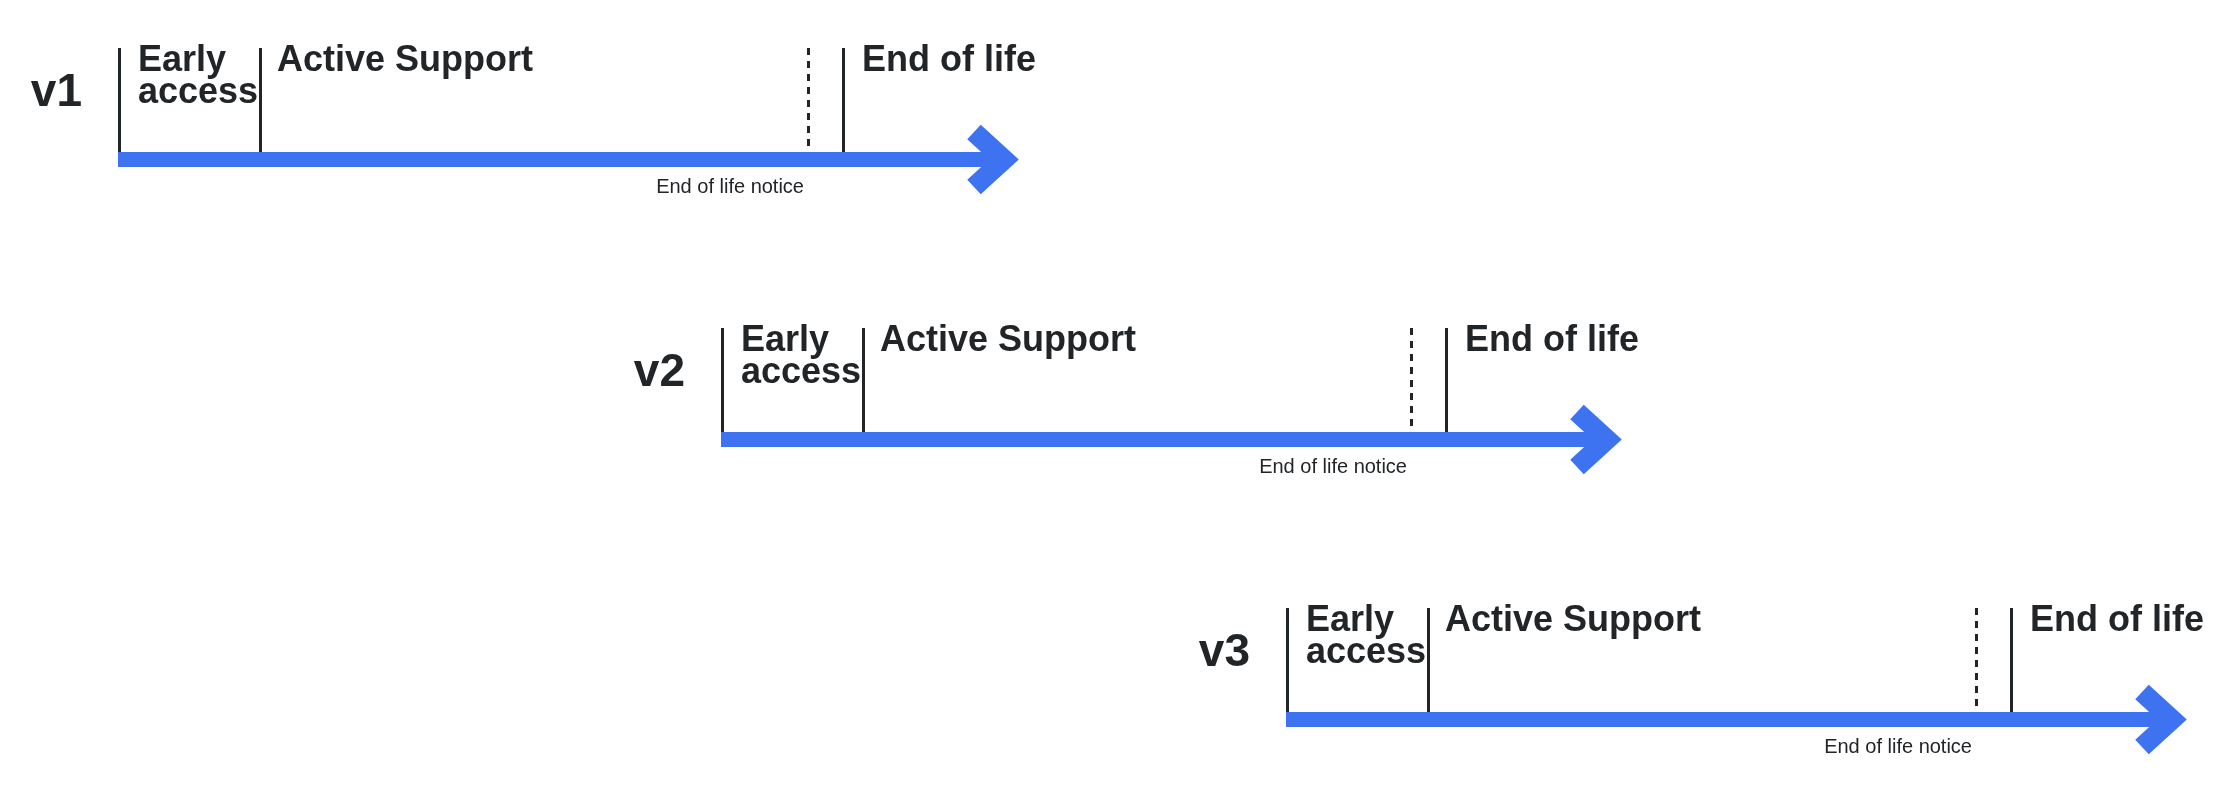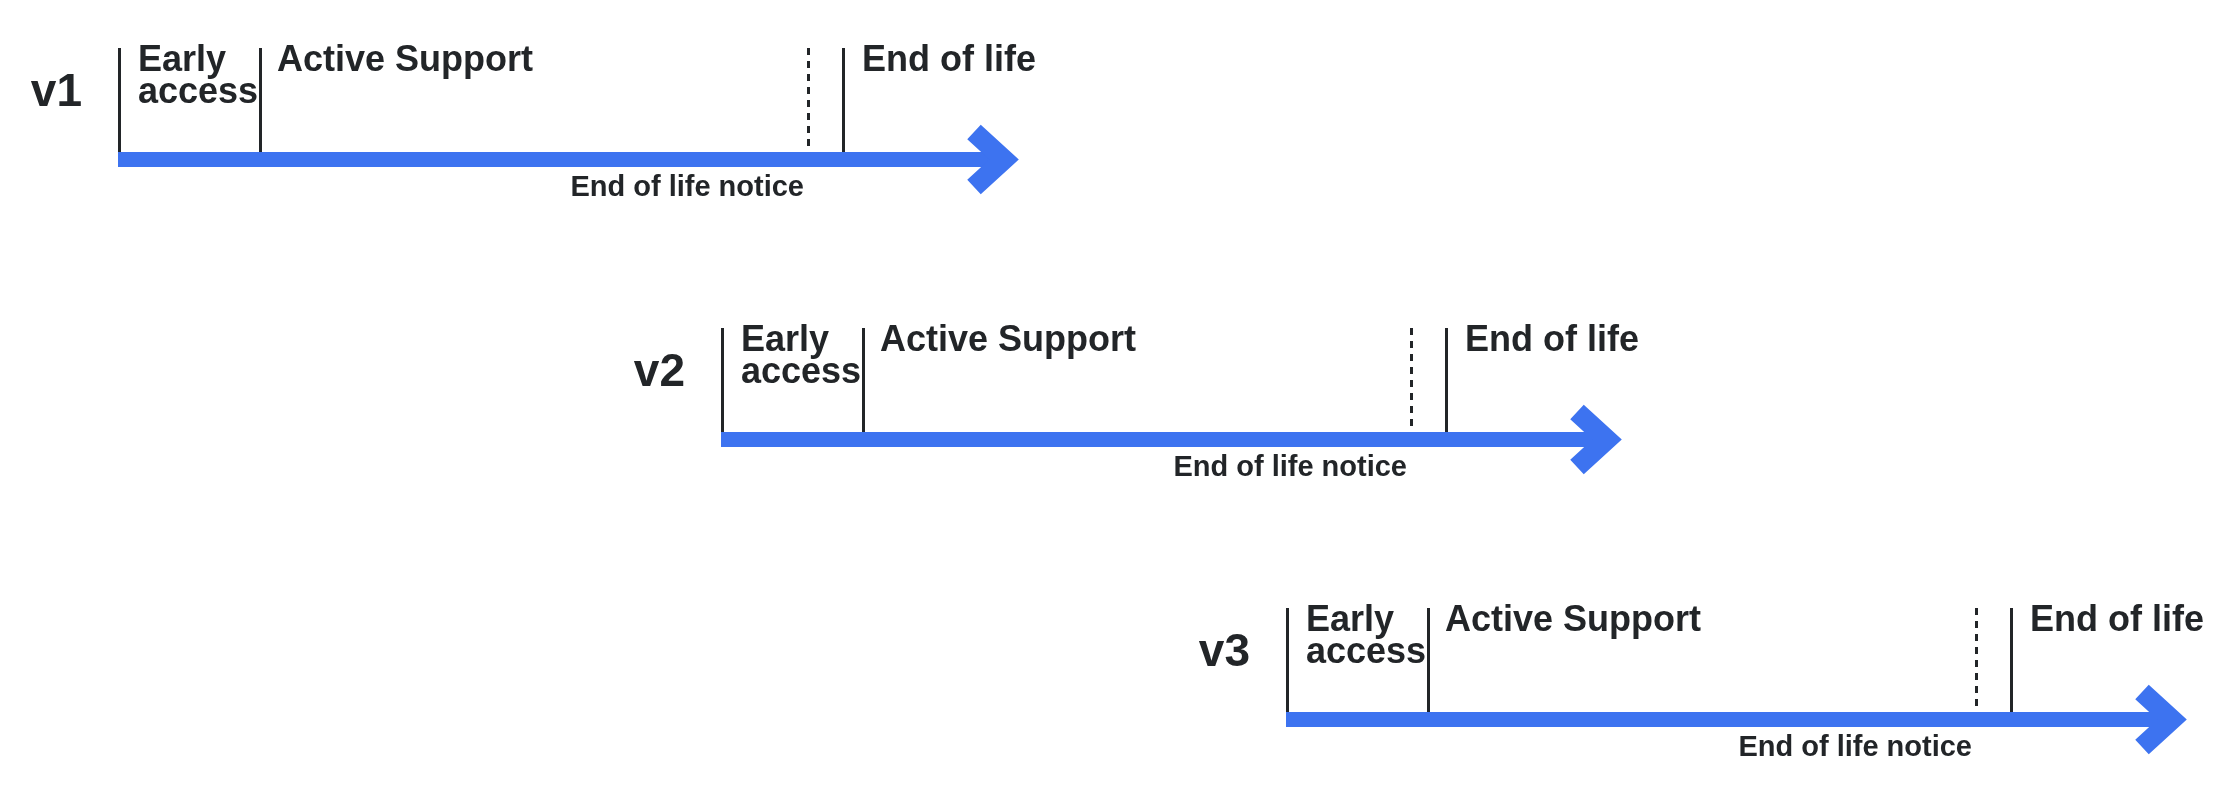--- a/index.html
+++ b/index.html
@@ -66,23 +66,23 @@
   }
   .label-early{left:20px; width:112px; white-space:normal;}
   .label-active{left:159px;}
   .label-eol{left:744px;}
   .label-notice{
     position:absolute;
     top:122px;
     left:286px;
     width:400px;
     text-align:right;
-    font-size:29px;
+    font-size:20px;
     line-height:32px;
-    font-weight:700;
+    font-weight:400;
     white-space:nowrap;
   }
   svg.arrow{
     position:absolute;
     left:0; top:0;
     width:920px; height:212px;
     overflow:visible;
   }
   .arrow-shaft{stroke:var(--arrow); stroke-width:15;}
   .arrow-head{stroke:var(--arrow); stroke-width:20; fill:none; stroke-linejoin:miter;}

